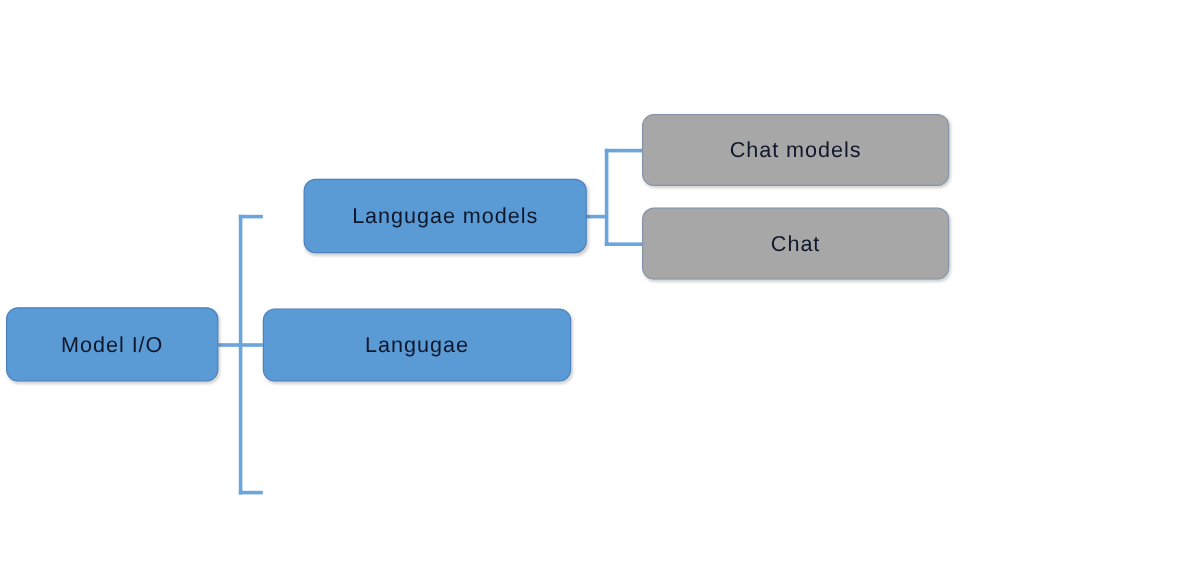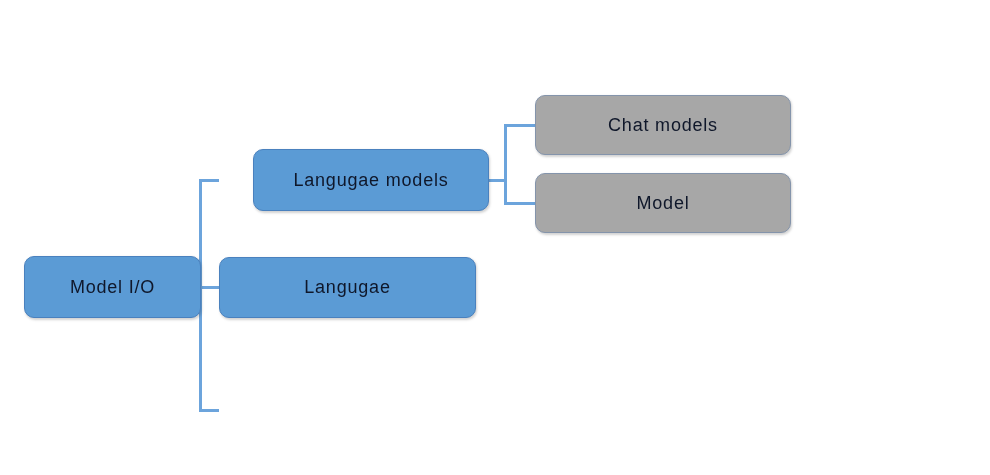--- a/index.html
+++ b/index.html
@@ -34,21 +34,21 @@
   .node-gray {
     background: #a7a7a7;
     border: 1.5px solid #8494ab;
   }
   .conn {
     position: absolute;
     background: #6ca4dc;
   }
 
   
-  #node-model-io        { left: 5px;   top: 256px; width: 177px; height: 62px; margin-left: 19px; }
+  #node-model-io        { left: 5px;   top: 256px; width: 177px; height: 62px; }
   #node-language-models { left: 219px; top: 149px; width: 236px; height: 62px; margin-left: 34px; }
   #node-prompts         { left: 219px; top: 257px; width: 257px; height: 61px; }
   #node-output-parsers  { left: 219px; top: 379px; width: 257px; height: 62px; }
   #node-chat-models     { left: 535px; top: 95px;  width: 256px; height: 60px; }
   #node-llms            { left: 535px; top: 173px; width: 256px; height: 60px; }
 
   
   #conn-root-h        { left: 182px; top: 286px; width: 37px; height: 3px; }
   #conn-trunk-1       { left: 199px; top: 179px; width: 3px;  height: 233px; }
   #conn-stub-language { left: 199px; top: 179px; width: 20px; height: 3px; }
@@ -74,15 +74,15 @@
 
   <div class="node node-blue" id="node-model-io">Model I/O</div>
 
   <div class="node node-blue" id="node-language-models">Langugae models</div>
 
   <div class="node node-blue" id="node-prompts">Langugae</div>
 
 
   <div class="node node-gray" id="node-chat-models">Chat models</div>
 
-  <div class="node node-gray" id="node-llms">Model</div>
+  <div class="node node-gray" id="node-llms">Chat</div>
 
 </div>
 
 </body></html>

